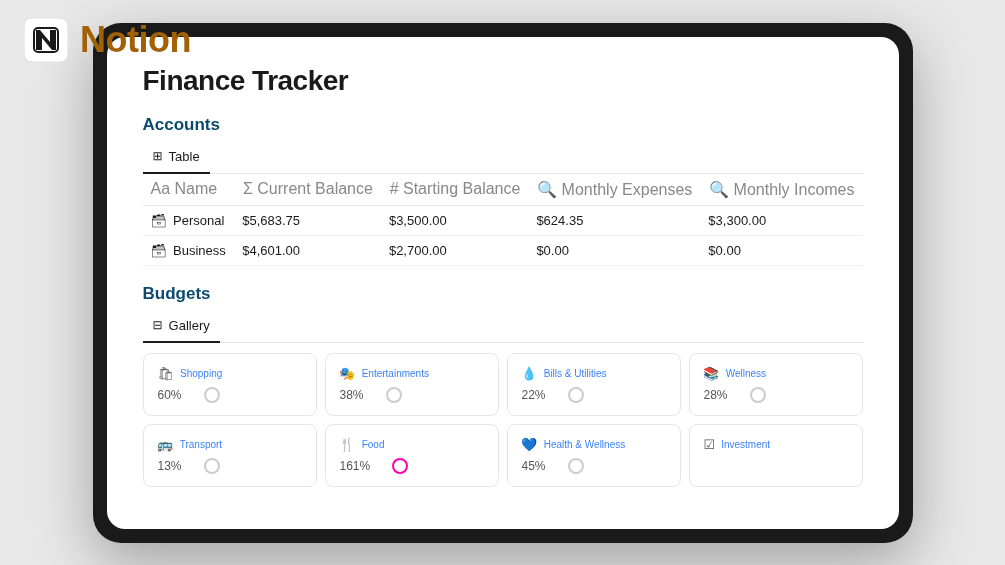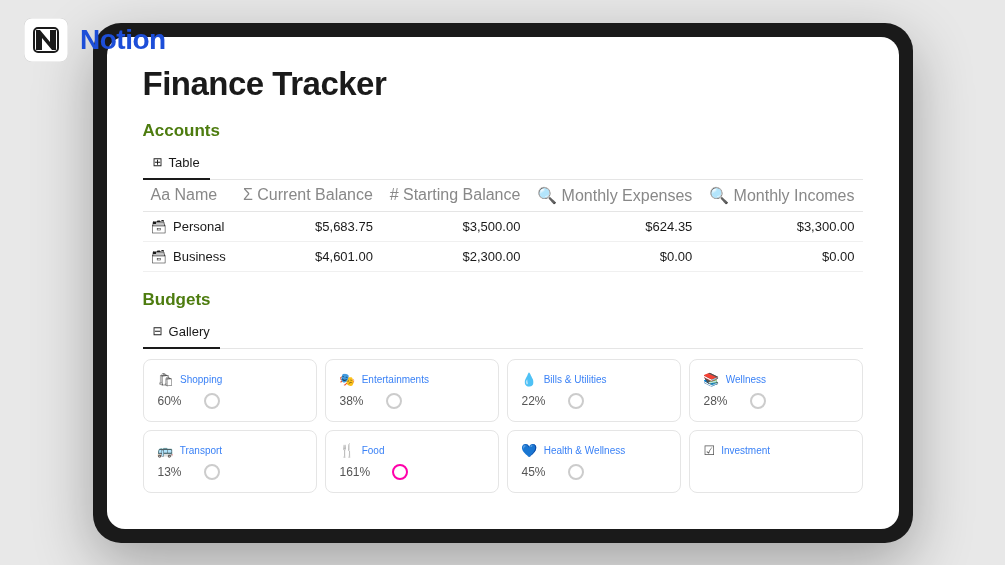--- a/index.html
+++ b/index.html
@@ -24,23 +24,23 @@
       padding: 18px 24px;
       gap: 12px;
     }
 
     .notion-logo {
       width: 44px;
       height: 44px;
     }
 
     .notion-title {
-      font-size: 28px;
+      font-size: 36px;
       font-weight: 700;
-      color: #1d4ed8;
+      color: #a16207;
       letter-spacing: -0.5px;
     }
 
     .device-frame {
       background: #1a1a1a;
       border-radius: 28px;
       padding: 14px;
       width: 820px;
       height: 520px;
       box-shadow: 0 20px 60px rgba(0,0,0,0.3);
@@ -49,31 +49,31 @@
     .device-screen {
       background: #ffffff;
       border-radius: 18px;
       width: 100%;
       height: 100%;
       overflow: hidden;
       padding: 28px 36px;
     }
 
     .page-title {
-      font-size: 33px;
+      font-size: 28px;
       font-weight: 800;
       color: #1a1a1a;
       margin-bottom: 18px;
       letter-spacing: -0.5px;
     }
 
     .section-title {
       font-size: 17px;
       font-weight: 700;
-      color: #4d7c0f;
+      color: #0c4a6e;
       margin-bottom: 8px;
     }
 
     .tab-bar {
       display: flex;
       border-bottom: 1px solid #e5e5e5;
       margin-bottom: 0;
     }
 
     .tab {
@@ -117,21 +117,21 @@
       text-align: right;
     }
 
     .accounts-table td {
       padding: 7px 8px;
       font-size: 13px;
       color: #1a1a1a;
     }
 
     .accounts-table td.right {
-      text-align: right;
+      text-align: left;
     }
 
     .accounts-table tbody tr {
       border-bottom: 1px solid #f0f0f0;
     }
 
     .row-icon {
       display: inline-block;
       font-size: 13px;
       margin-right: 6px;
@@ -261,21 +261,21 @@
       <td class="right">$3,300.00</td>
     </tr>
             <tr>
       <td>
         <div class="name-cell">
           <span class="row-icon">🗃</span>
           <span>Business</span>
         </div>
       </td>
       <td class="right">$4,601.00</td>
-      <td class="right">$2,300.00</td>
+      <td class="right">$2,700.00</td>
       <td class="right">$0.00</td>
       <td class="right">$0.00</td>
     </tr>
           </tbody>
       </table>
     </div>
 
     <div class="budgets-section">
       <div class="section-title">Budgets</div>
       <div class="tab-bar">

